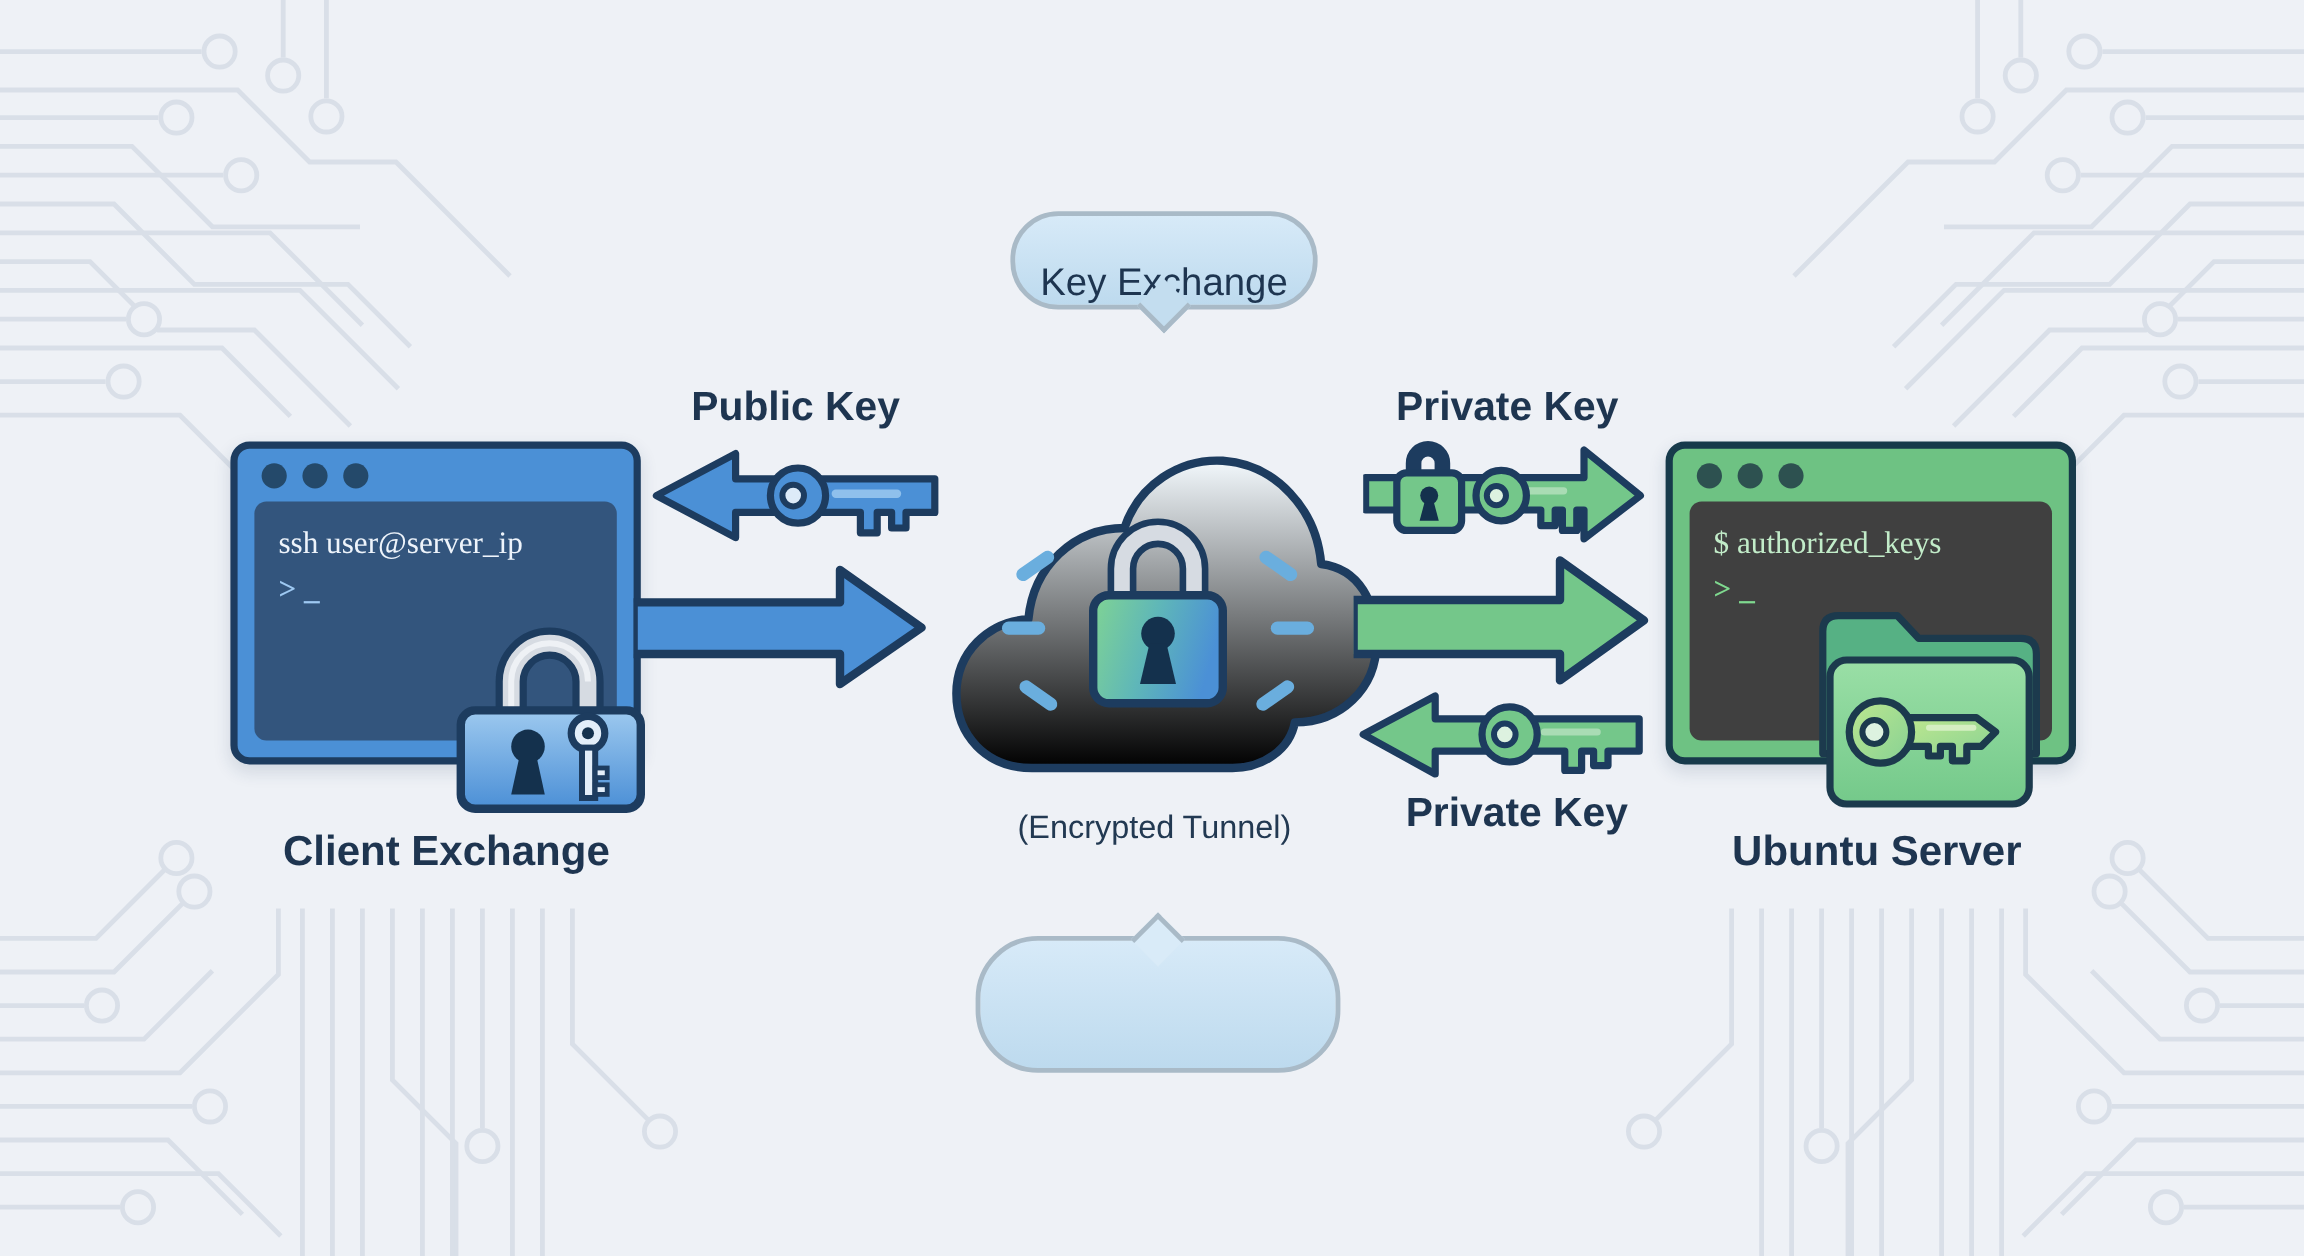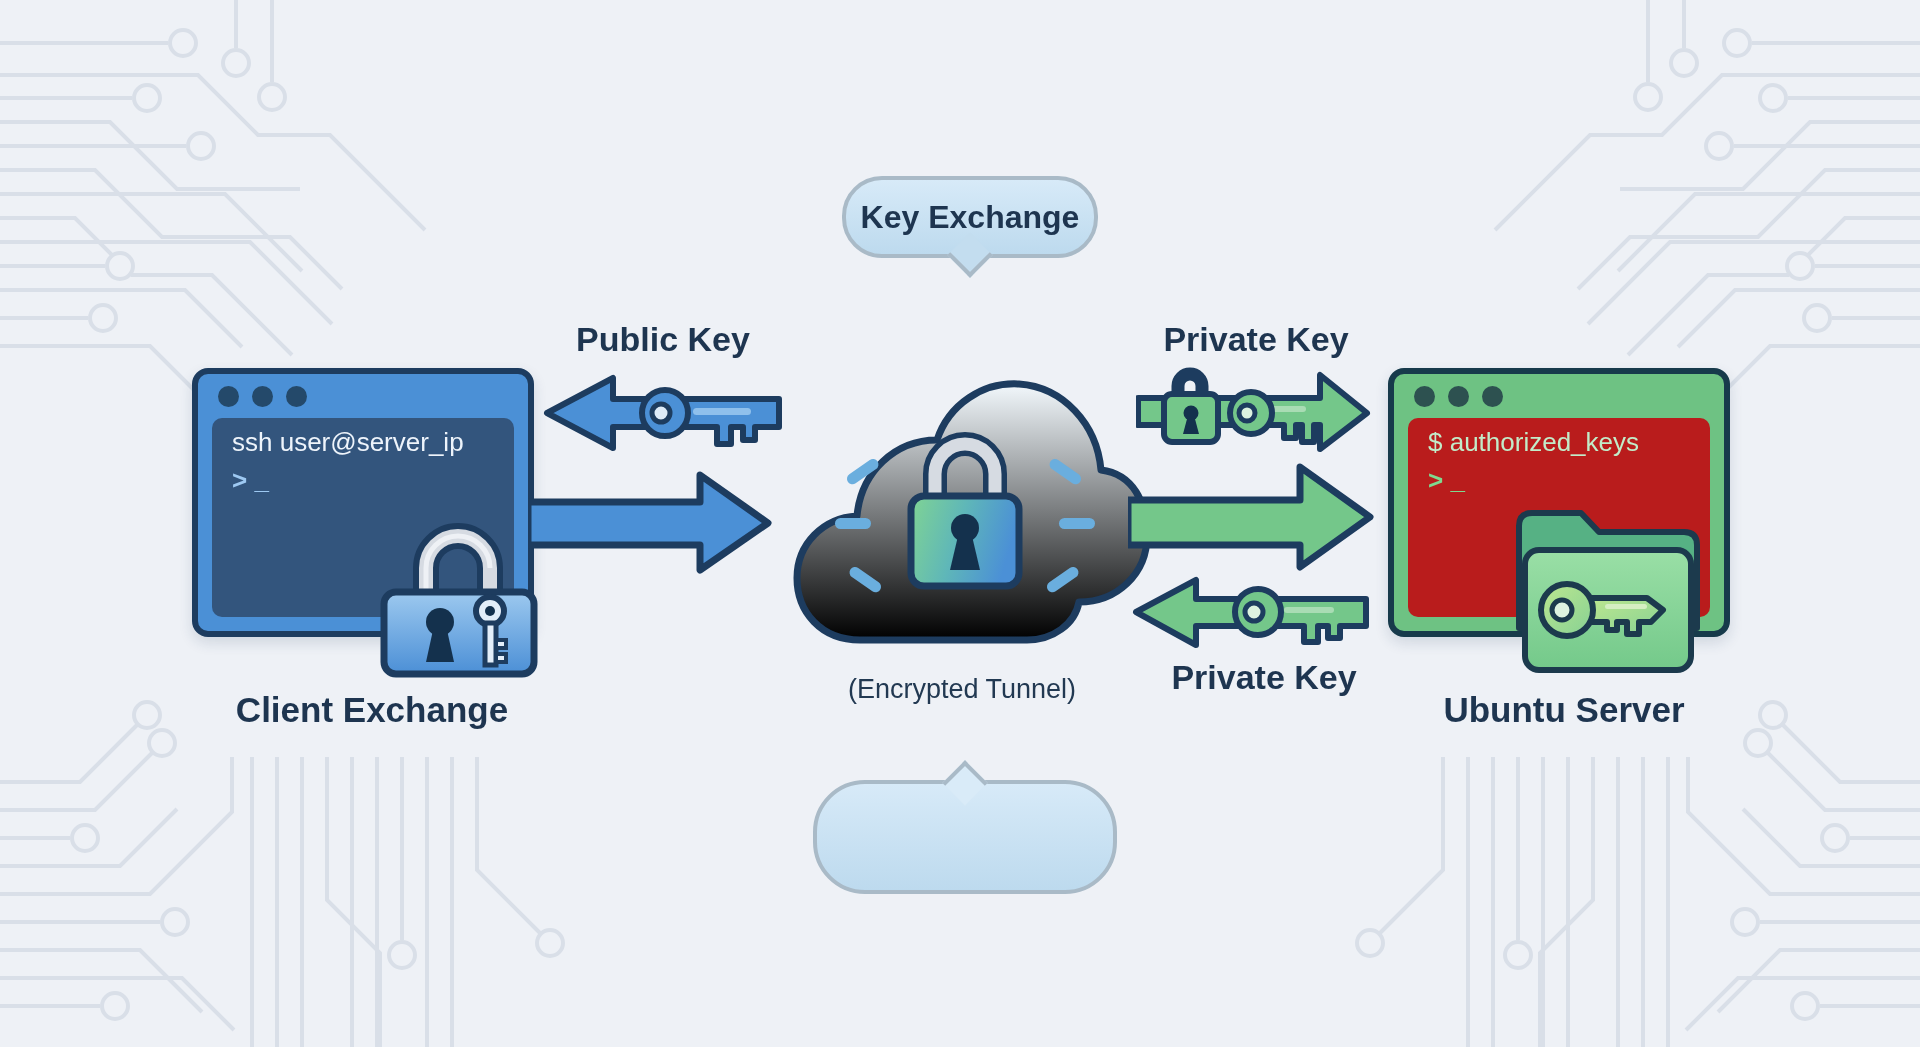--- a/index.html
+++ b/index.html
@@ -11,22 +11,22 @@
   .abs{position:absolute;}
 
   
   #circuit{position:absolute;left:0;top:0;}
 
   
   .bubble{
     position:absolute;
     background:linear-gradient(180deg,#d7eaf8 0%,#bddaee 100%);
     border:4px solid #a9bac7;border-radius:40px;
-    display:flex;align-items:center;justify-content:center;
-    color:#1e3550;font-weight:bold;text-align:center;
+    display:flex;align-items:flex-end;justify-content:center;
+    color:#1e3550;font-weight:normal;text-align:center;
   }
   .bubble .tail{
     position:absolute;width:28px;height:28px;left:50%;
     background:#c3ddef;transform:translateX(-50%) rotate(45deg);
   }
   .bubble .tail.down{bottom:-17px;border-right:4px solid #a9bac7;border-bottom:4px solid #a9bac7;}
   .bubble .tail.up{top:-17px;border-left:4px solid #a9bac7;border-top:4px solid #a9bac7;background:#d9ebf8;}
 
   
   .window{
@@ -34,25 +34,25 @@
     border:6px solid;box-shadow:0 6px 14px rgba(30,60,90,.14);
   }
   .window.blue{background:#4b90d6;border-color:#1d3c5f;}
   .window.green{background:#6ec283;border-color:#173a4b;}
   .dots{position:absolute;left:20px;top:12px;display:flex;gap:13px;}
   .dot{width:21px;height:21px;border-radius:50%;}
   .window.blue .dot{background:#24496a;}
   .window.green .dot{background:#2d5150;}
   .terminal{
     position:absolute;left:14px;right:14px;top:44px;bottom:14px;
-    border-radius:10px;padding:11px 0 0 20px;box-sizing:border-box;
-    font-family:Liberation Sans, sans-serif;font-size:26px;line-height:1.0;
+    border-radius:10px;padding:22px 0 0 20px;box-sizing:border-box;
+    font-family:Liberation Serif, serif;font-size:26px;line-height:1.0;
   }
   .window.blue .terminal{background:#33557d;color:#eef4fb;}
-  .window.green .terminal{background:#b91c1c;color:#c2ecc9;}
+  .window.green .terminal{background:#404040;color:#c2ecc9;}
   .prompt{margin-top:12px;font-weight:bold;}
   .window.blue .prompt{color:#9ec9f2;}
   .window.green .prompt{color:#7fd98f;}
 
   
   .lbl{
     position:absolute;transform:translateX(-50%);
     color:#1e3550;font-weight:bold;white-space:nowrap;
   }
   .lbl.small{font-size:34px;}

